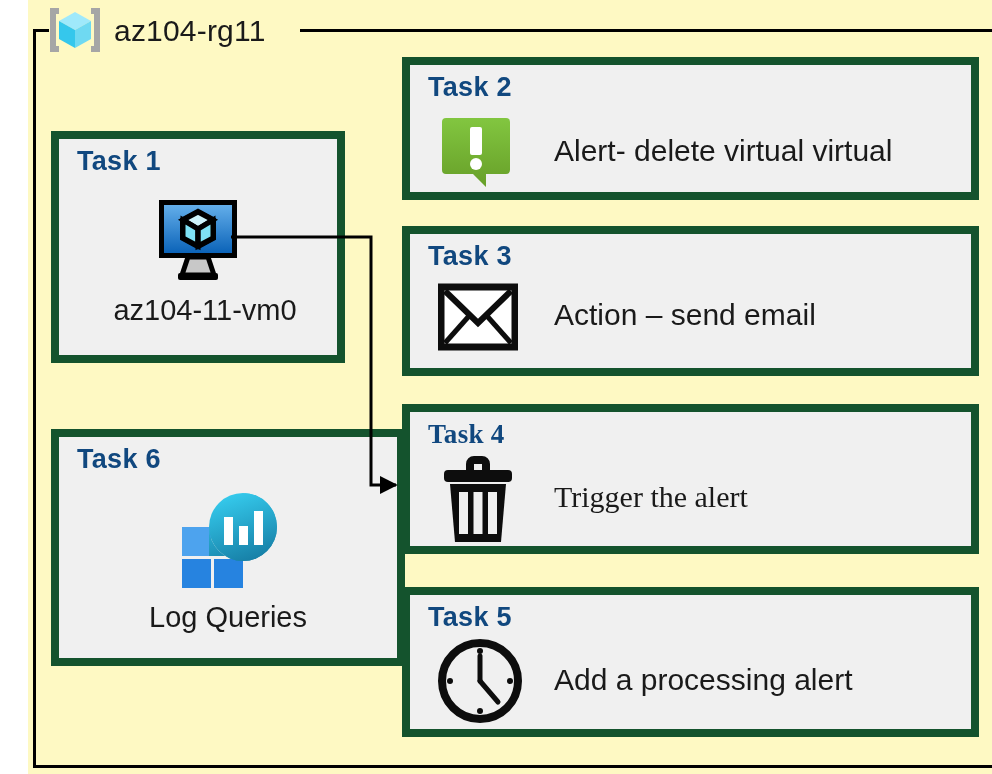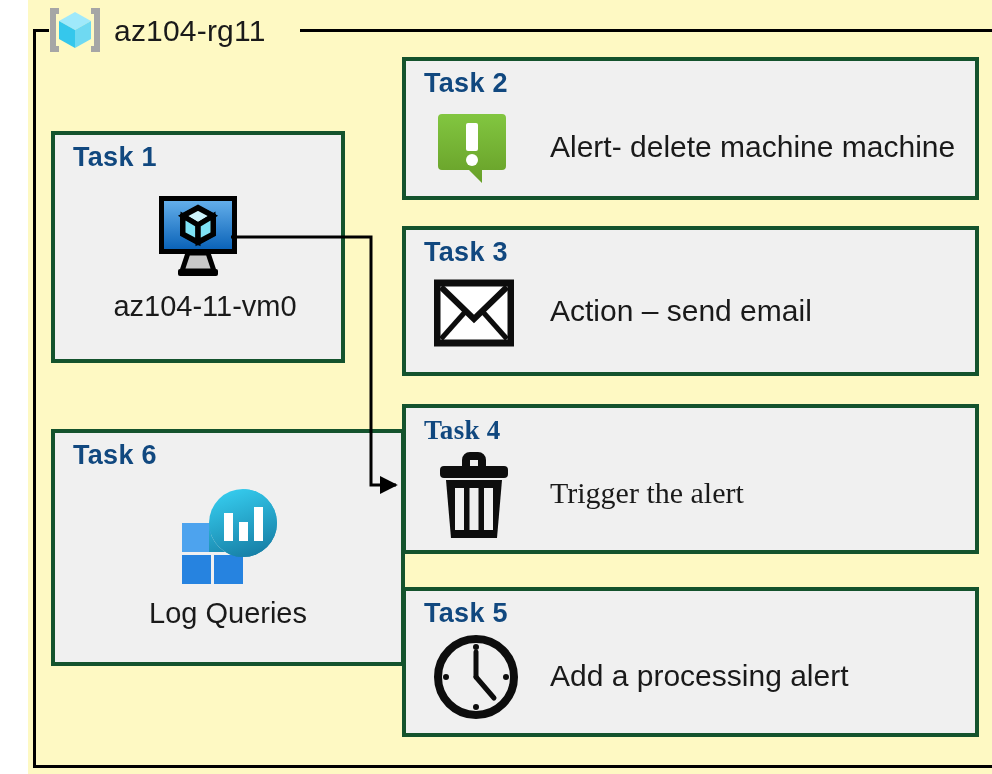--- a/index.html
+++ b/index.html
@@ -73,21 +73,21 @@
     white-space: nowrap;
     line-height: 1;
     padding-top: 2px;
   }
 
   
   .card {
     position: absolute;
     box-sizing: border-box;
     background: #f0f0f0;
-    border: 4px solid #14532d;
+    border: 8px solid #14532d;
   }
   .card-title {
     position: absolute;
     left: 18px;
     top: 8px;
     font-size: 27px;
     font-weight: bold;
     color: #11487f;
     letter-spacing: 0.3px;
     line-height: 1.1;
@@ -250,21 +250,21 @@
           <linearGradient id="alertG" x1="0" y1="0" x2="0" y2="1">
             <stop offset="0%" stop-color="#82c640"></stop>
             <stop offset="100%" stop-color="#679f28"></stop>
           </linearGradient>
         </defs>
         <path d="M4 7 a4 4 0 0 1 4 -4 H68 a4 4 0 0 1 4 4 V55 a4 4 0 0 1 -4 4 H48 L48 72 L35 59 H8 a4 4 0 0 1 -4 -4 Z" fill="url(#alertG)"></path>
         <rect x="32" y="12" width="12" height="28" rx="2" fill="#ffffff"></rect>
         <circle cx="38" cy="49" r="6" fill="#ffffff"></circle>
       </svg>
     </div>
-    <div class="caption">Alert- delete machine machine</div>
+    <div class="caption">Alert- delete virtual virtual</div>
   </div>
 
   <div class="card card-h" id="card-task3">
     <div class="card-title">Task 3</div>
     <div class="icon-wrap">
       <svg width="80" height="68" viewBox="0 0 80 68" xmlns="http://www.w3.org/2000/svg">
         <rect x="3" y="4" width="74" height="60" fill="#ffffff" stroke="#0d0d0d" stroke-width="7"></rect>
         <path d="M7 8 L40 40 L73 8" fill="none" stroke="#0d0d0d" stroke-width="6"></path>
         <path d="M7 60 L31 33" fill="none" stroke="#0d0d0d" stroke-width="5"></path>
         <path d="M73 60 L49 33" fill="none" stroke="#0d0d0d" stroke-width="5"></path>

